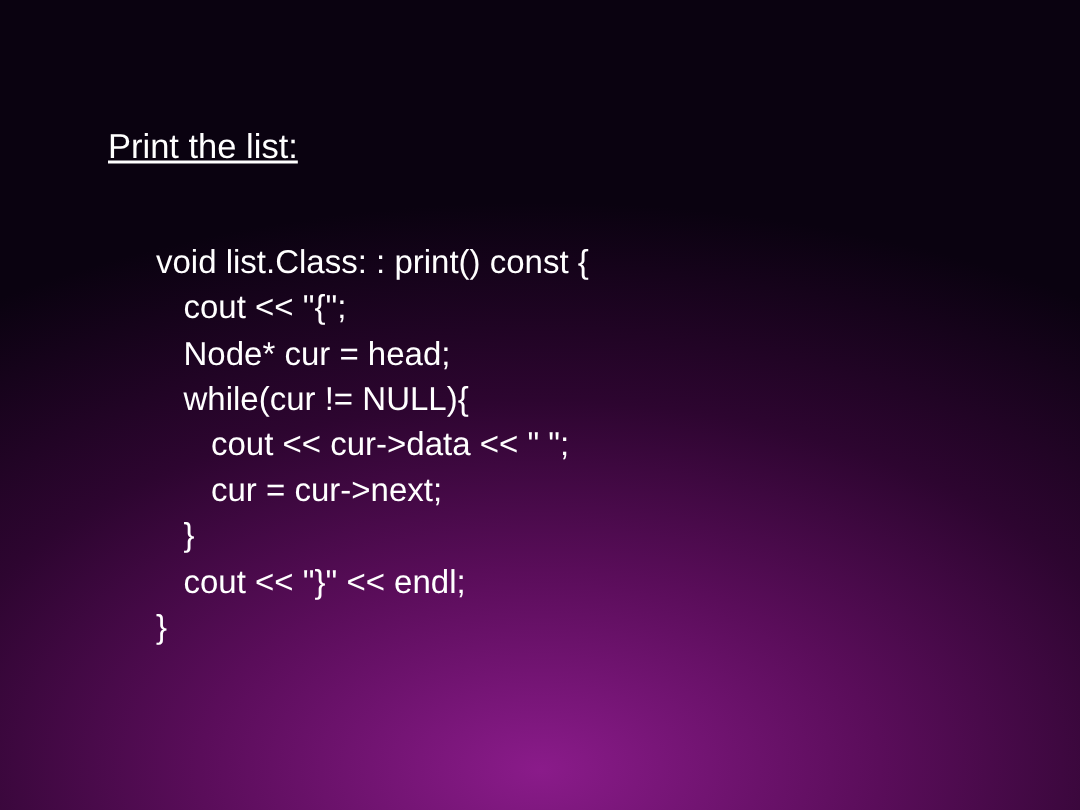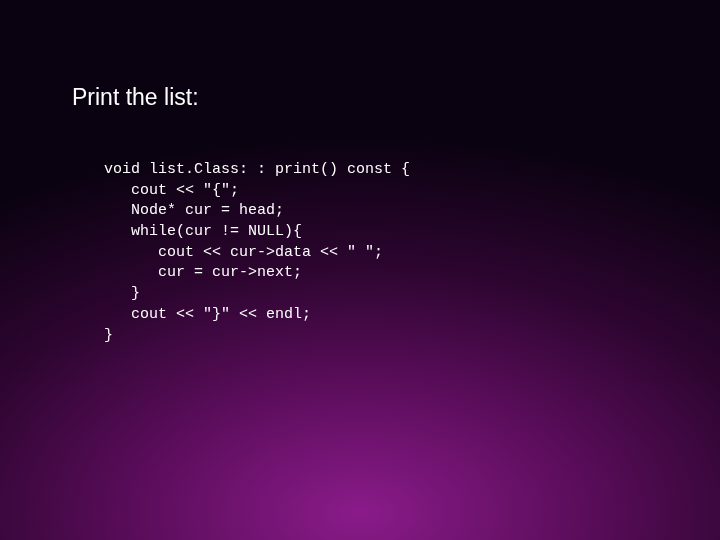--- a/index.html
+++ b/index.html
@@ -17,28 +17,29 @@
     box-sizing: border-box;
   }
   .heading {
     position: absolute;
     top: 84px;
     left: 72px;
     color: #ffffff;
     font-family: Arial, Helvetica, sans-serif;
     font-size: 23px;
     font-weight: 400;
+    text-decoration: underline;
   }
   .code-block {
     position: absolute;
     top: 160px;
     left: 104px;
     color: #ffffff;
-    font-family: Liberation Mono, monospace;
-    font-size: 15px;
+    font-family: Liberation Sans, sans-serif;
+    font-size: 22px;
     line-height: 1.38;
     white-space: pre;
     font-weight: 400;
   }
 </style>
 </head>
 <body>
 
 <div class="slide">
   <div class="heading">Print the list:</div>

